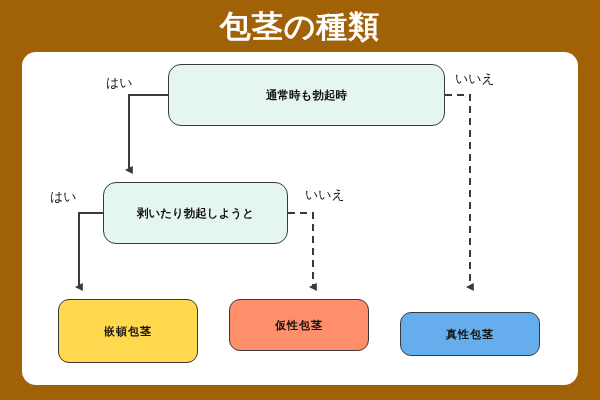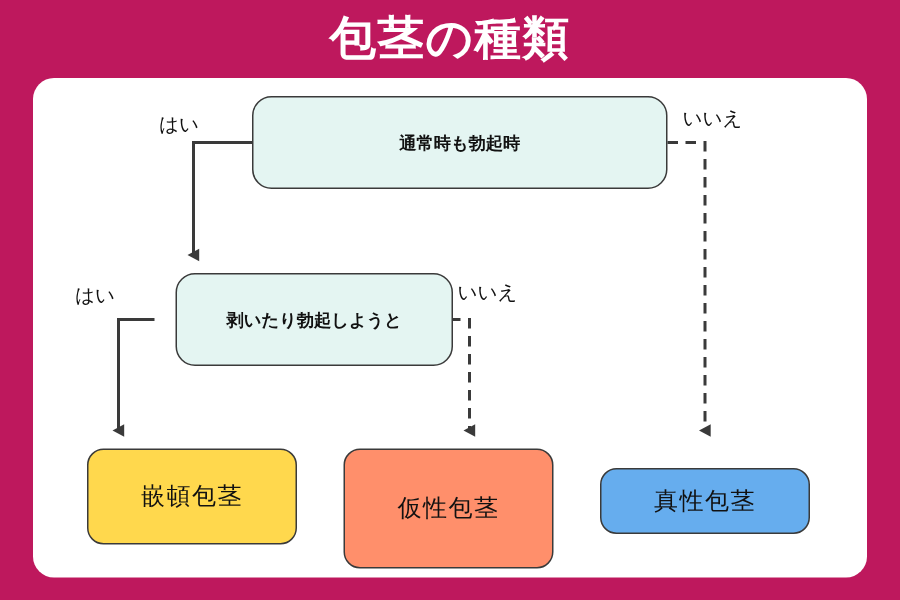--- a/index.html
+++ b/index.html
@@ -9,21 +9,21 @@
   body {
     width: 600px;
     height: 400px;
     overflow: hidden;
     font-family: "DejaVu Sans", "Liberation Sans", sans-serif;
   }
   #infographic {
     position: relative;
     width: 600px;
     height: 400px;
-    background: #be185d;
+    background: #a16207;
     box-sizing: border-box;
   }
   #title {
     position: absolute;
     top: 4px;
     left: 0;
     width: 600px;
     text-align: center;
     color: #ffffff;
     font-size: 31px;
@@ -68,43 +68,43 @@
   }
   .q-node .line1 { display: block; }
   .q-node .line2 { display: block; }
   #q1 {
     left: 168px;
     top: 64px;
     width: 277px;
     height: 62px;
   }
   #q2 {
-    left: 117px;
+    left: 103px;
     top: 182px;
     width: 185px;
     height: 62px;
   }
   .result-node {
     border-radius: 11px;
-    font-size: 16px;
-    font-weight: normal;
+    font-size: 11px;
+    font-weight: bold;
     letter-spacing: 1px;
   }
   #r-kanton {
     left: 58px;
     top: 299px;
     width: 140px;
     height: 64px;
     background: #ffd84d;
   }
   #r-kasei {
     left: 229px;
     top: 299px;
     width: 140px;
-    height: 80px;
+    height: 52px;
     background: #ff8f6b;
   }
   #r-shinsei {
     left: 400px;
     top: 312px;
     width: 140px;
     height: 44px;
     background: #66adee;
   }
   .edge-label {

